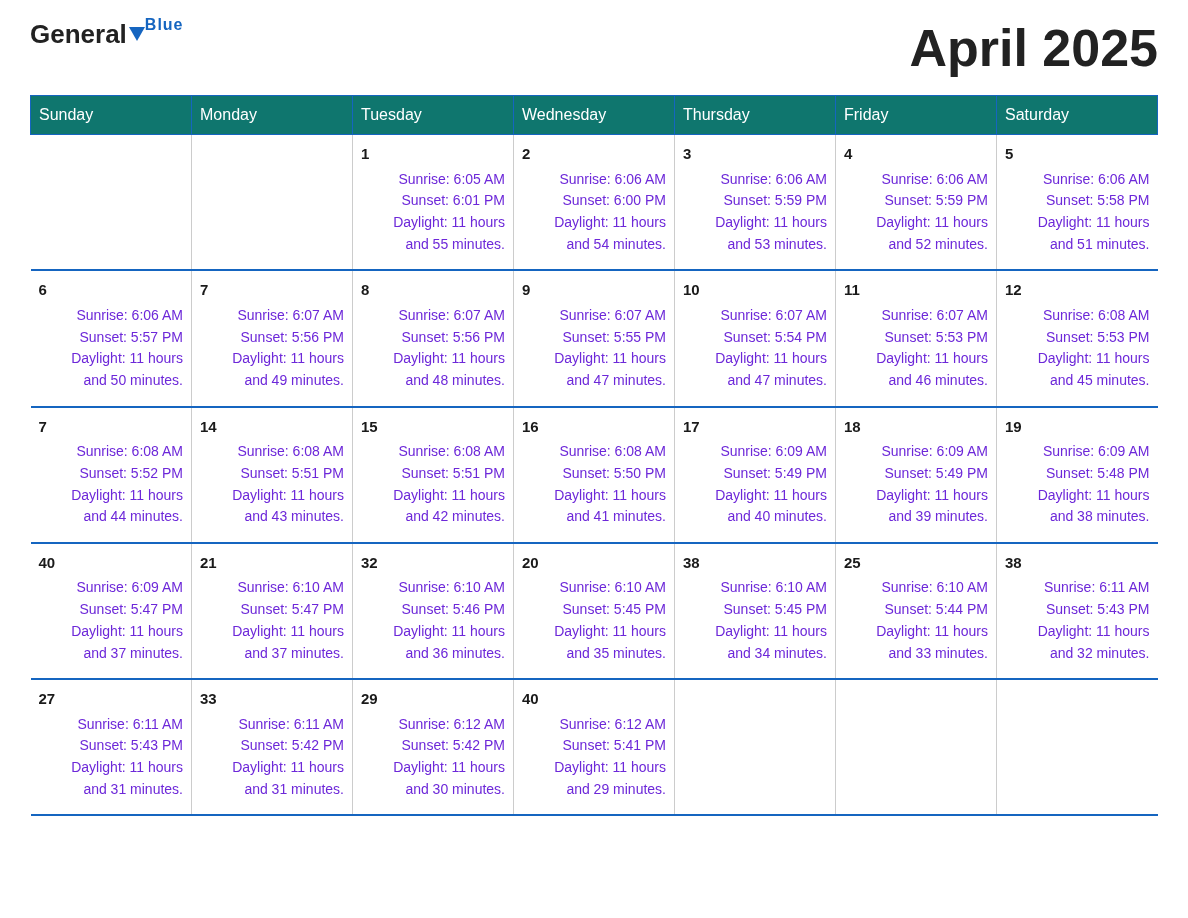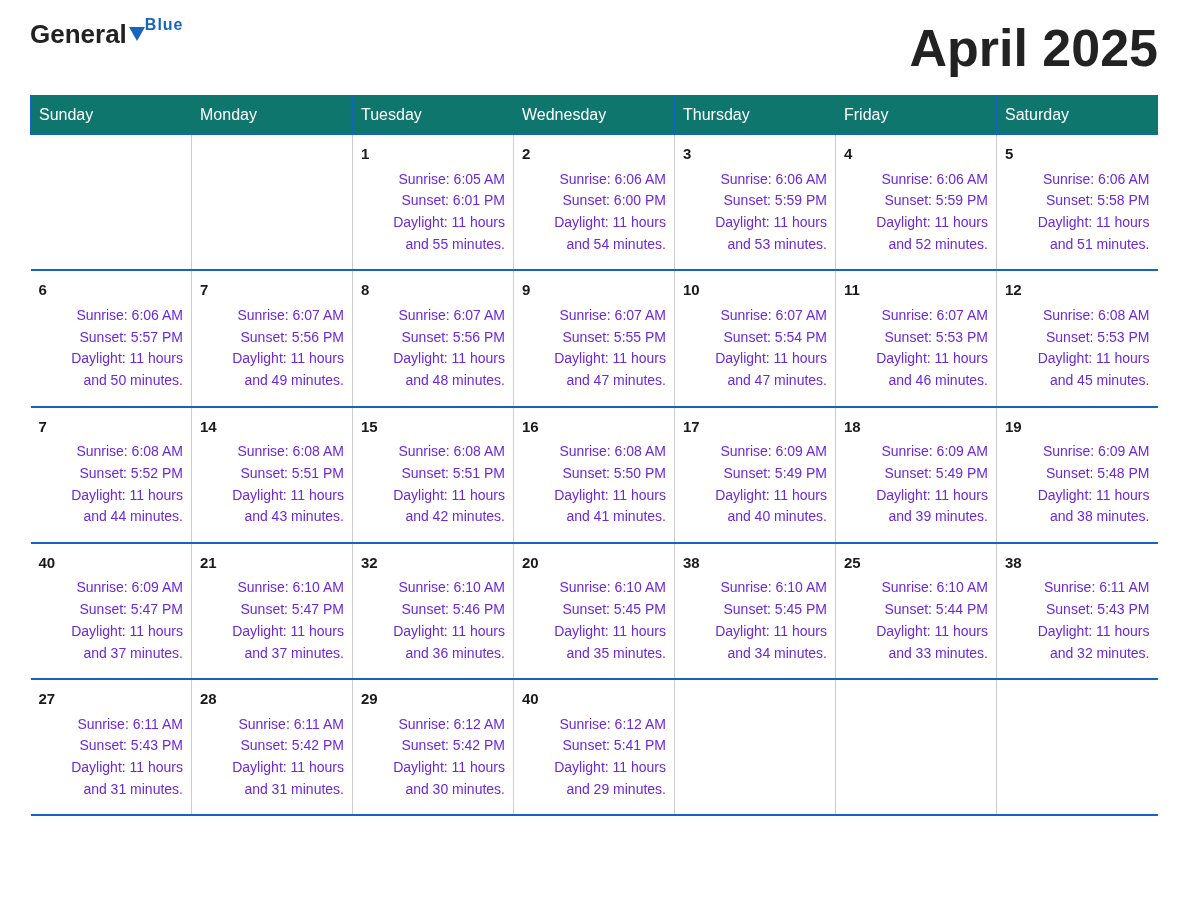--- a/index.html
+++ b/index.html
@@ -333,21 +333,21 @@
       </tr>
       <tr>
         <td>
           <span class="day-number">27</span>
           <div class="day-info" style="white-space: pre-line;">Sunrise: 6:11 AM
 Sunset: 5:43 PM
 Daylight: 11 hours
 and 31 minutes.</div>
         </td>
         <td>
-          <span class="day-number">28</span>
+          <span class="day-number">33</span>
           <div class="day-info" style="white-space: pre-line;">Sunrise: 6:11 AM
 Sunset: 5:42 PM
 Daylight: 11 hours
 and 31 minutes.</div>
         </td>
         <td>
           <span class="day-number">29</span>
           <div class="day-info" style="white-space: pre-line;">Sunrise: 6:12 AM
 Sunset: 5:42 PM
 Daylight: 11 hours

